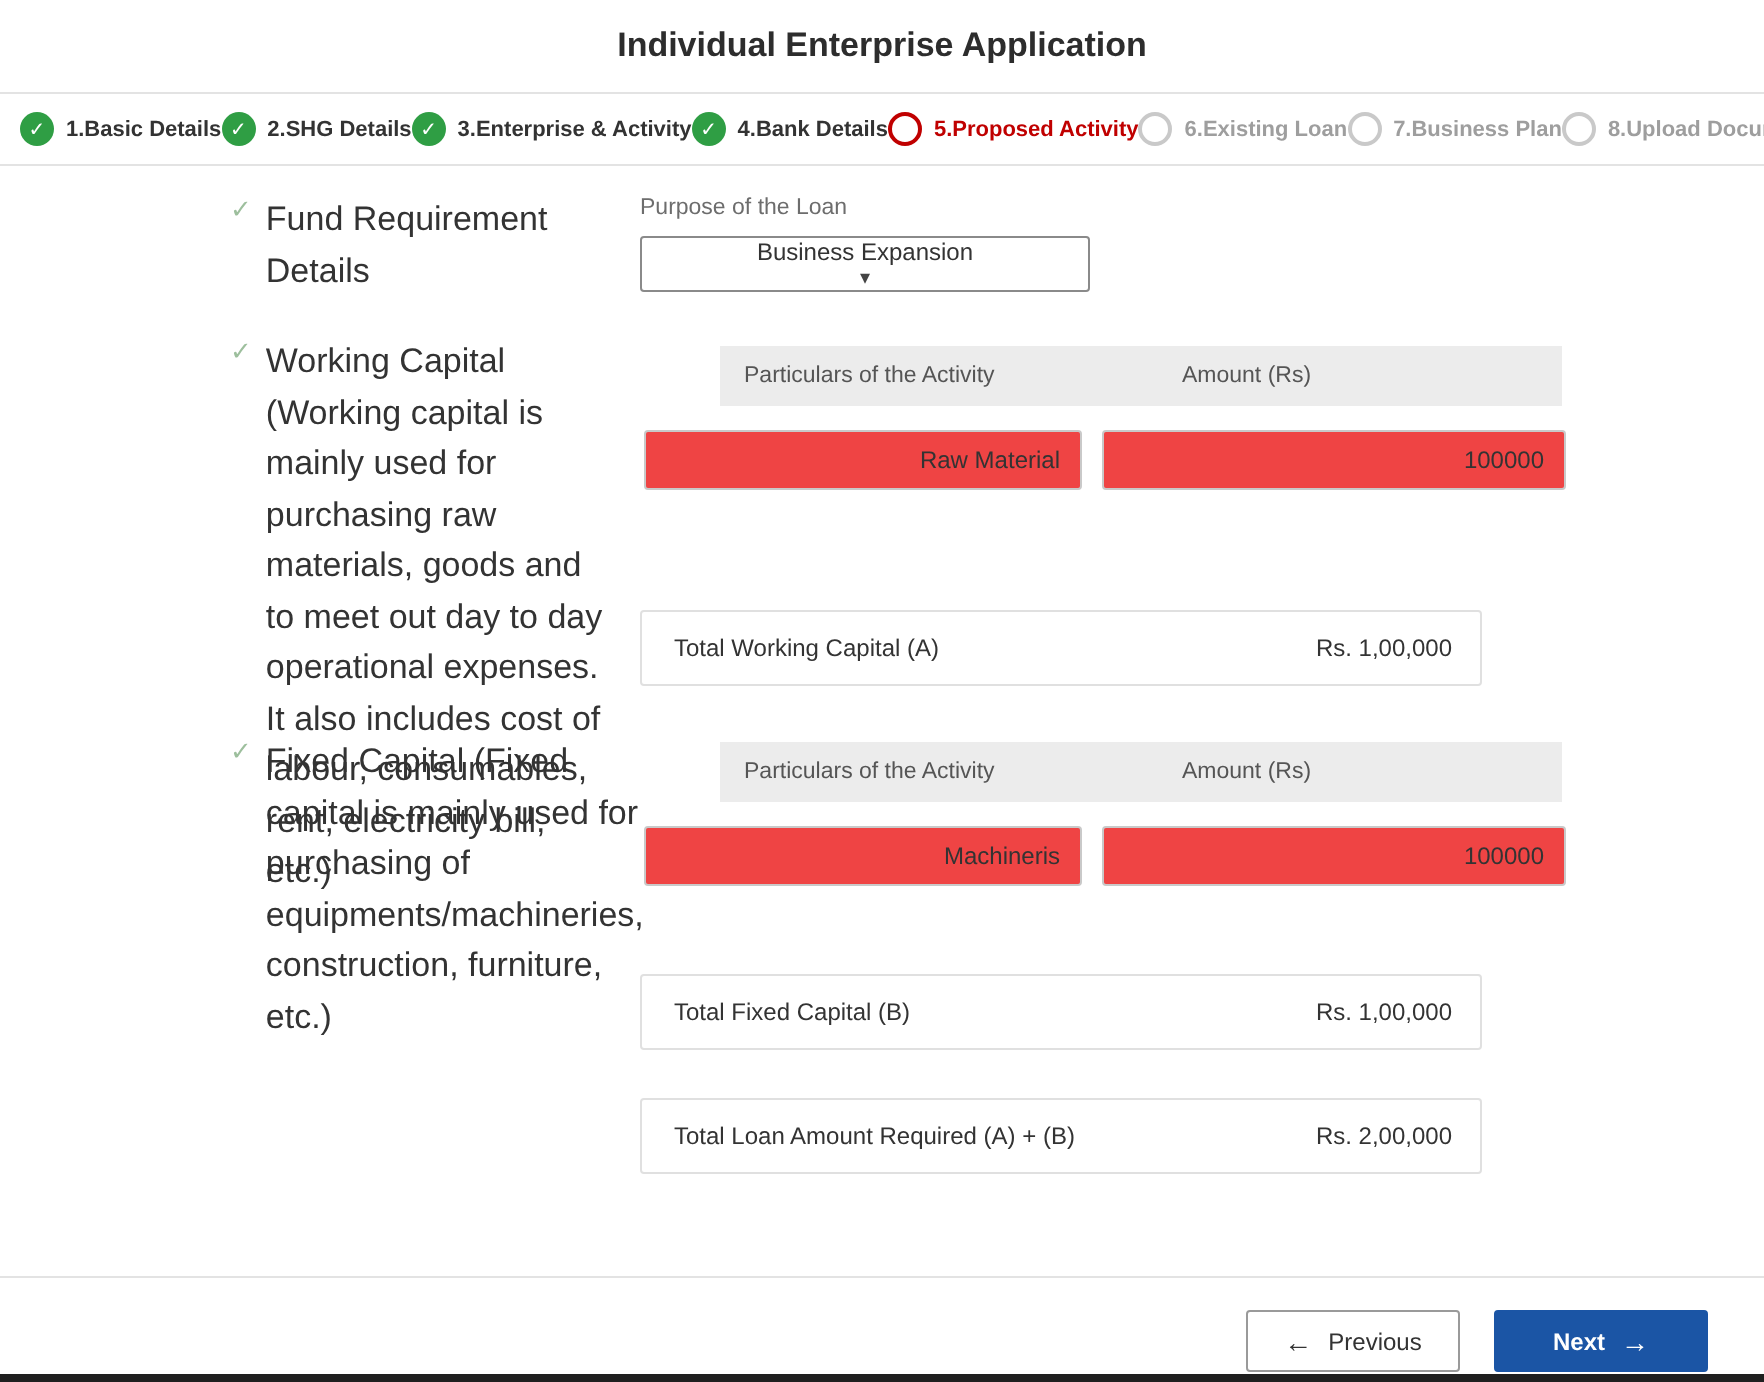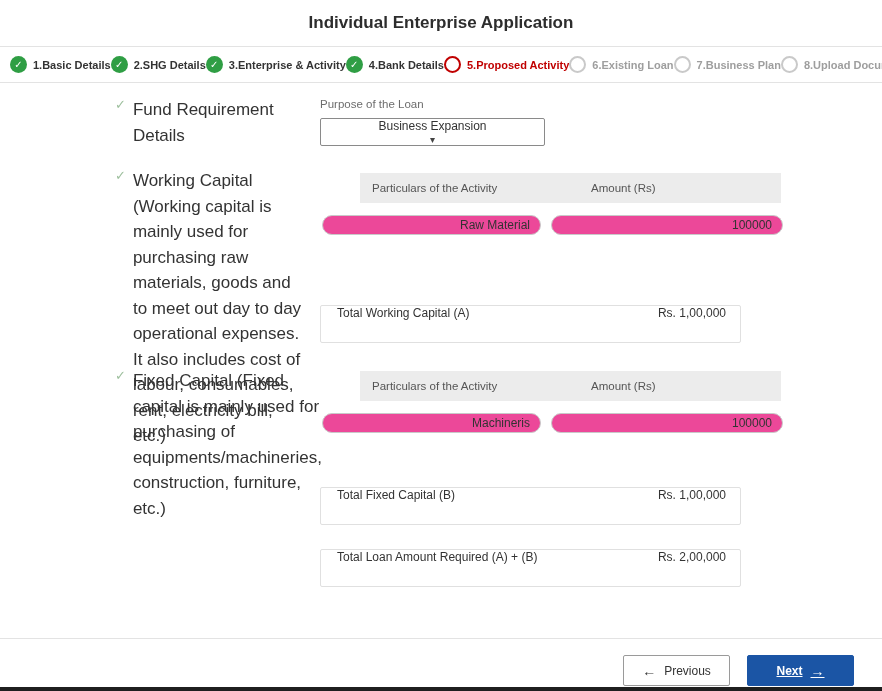--- a/index.html
+++ b/index.html
@@ -121,39 +121,40 @@
     align-items: center;
     font-size: 11.5px;
     color: #555;
     margin-left: 40px;
   }
   .grid-header .col-particulars { padding-left: 12px; width: 231px; }
   .grid-header .col-amount { padding-left: 0; }
 
   .cell-input {
     position: absolute;
-    height: 20px;
+    height: 30px;
     border: 1px solid #c9c9c9;
-    border-radius: 12px;
+    border-radius: 2px;
     font-size: 12px;
     color: #333;
     text-align: right;
     padding: 0 10px;
     font-family: "Liberation Sans", sans-serif;
-    background: #ec4899;
+    background: #ef4444;
   }
 
   .total-box {
     position: absolute;
     left: 320px;
     width: 421px;
     height: 38px;
     border: 1px solid #e0e0e0;
     border-radius: 2px;
     display: flex;
+    align-items: center;
     justify-content: space-between;
     padding: 0 14px 0 16px;
     font-size: 12px;
     color: #333;
     background: #fff;
   }
 
   .divider {
     position: absolute;
     left: 0; right: 0;
@@ -182,21 +183,20 @@
     background: #fff;
     border: 1px solid #9a9a9a;
     color: #333;
   }
   .btn-next {
     left: 747px;
     background: #1b55a5;
     border: 1px solid #1b55a5;
     color: #fff;
     font-weight: bold;
-    text-decoration: underline;
   }
   .btn .arrow { font-size: 14px; line-height: 1; }
 
   .bottom-bar {
     position: absolute;
     left: 0; right: 0; bottom: 0;
     height: 4px;
     background: #1f1f1f;
   }
 </style>

